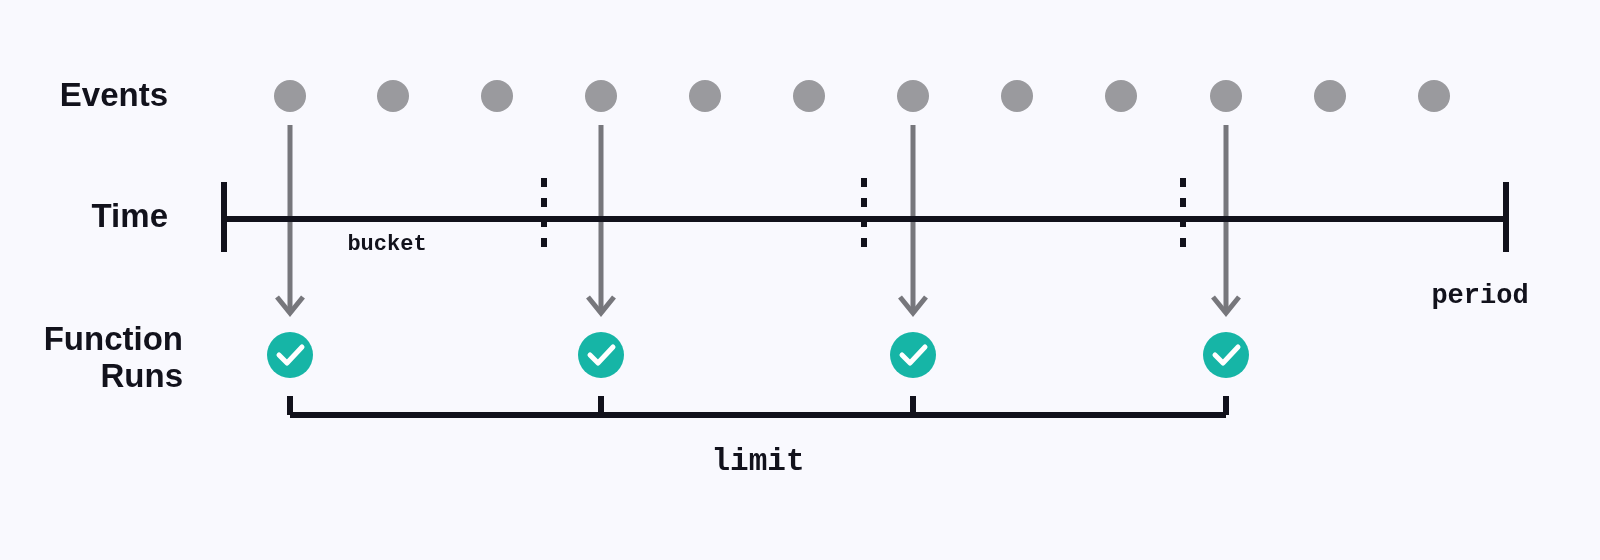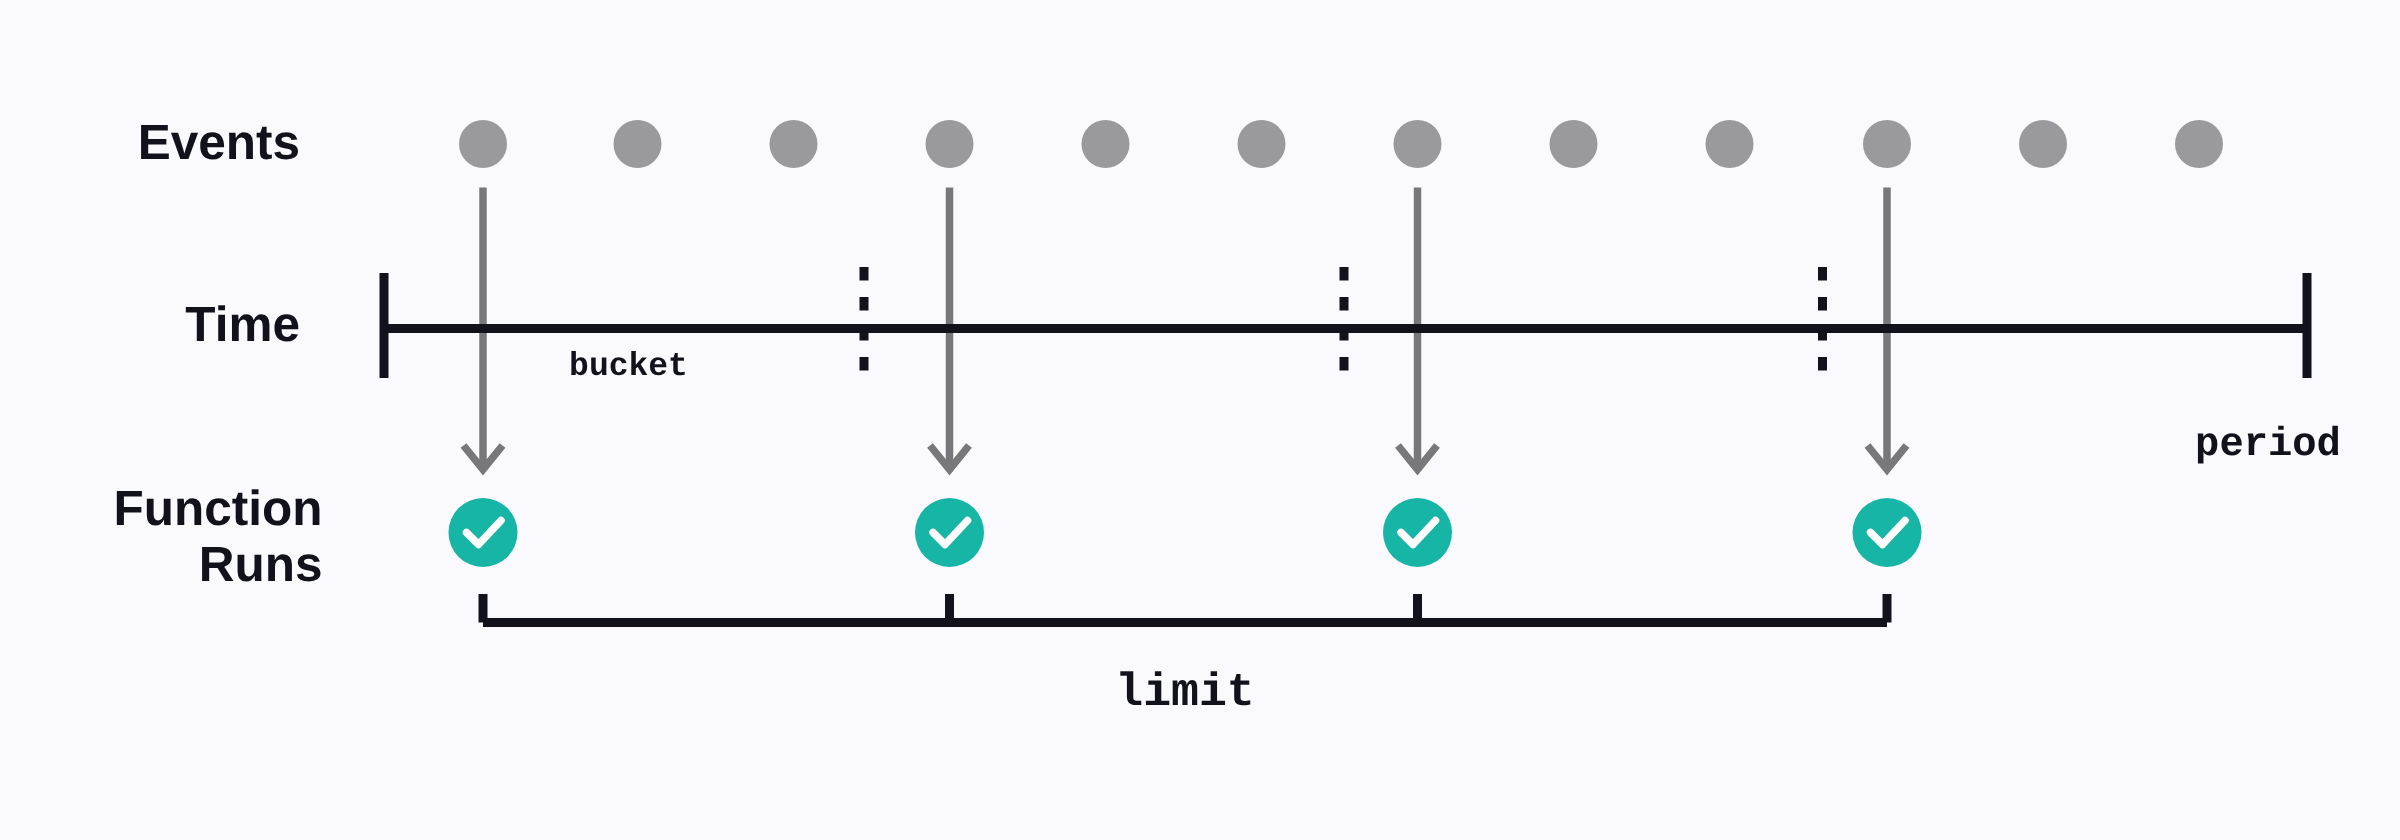--- a/index.html
+++ b/index.html
@@ -10,21 +10,20 @@
     width: 1600px;
     height: 560px;
     background: #f9f9fe;
     font-family: "Liberation Sans", sans-serif;
     overflow: hidden;
   }
   #diagram-root {
     position: relative;
     width: 1296px;
     height: 560px;
-    margin-left: 32px;
   }
   #diagram-svg {
     position: absolute;
     top: 0;
     left: 0;
     width: 1600px;
     height: 560px;
     display: block;
   }
   .row-label {

